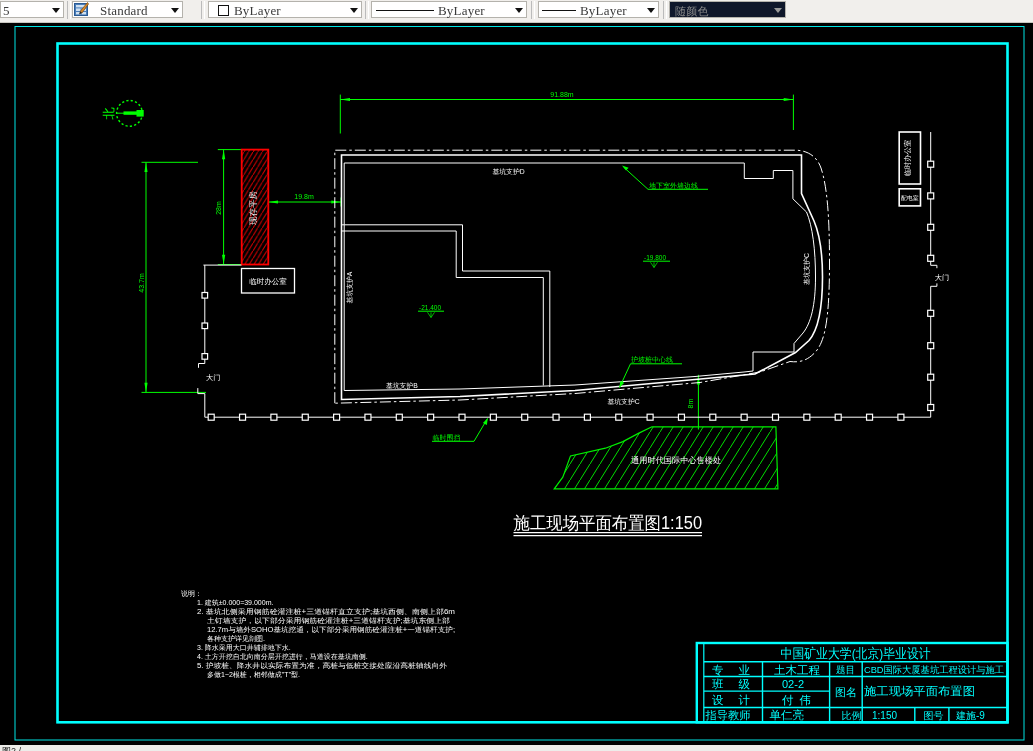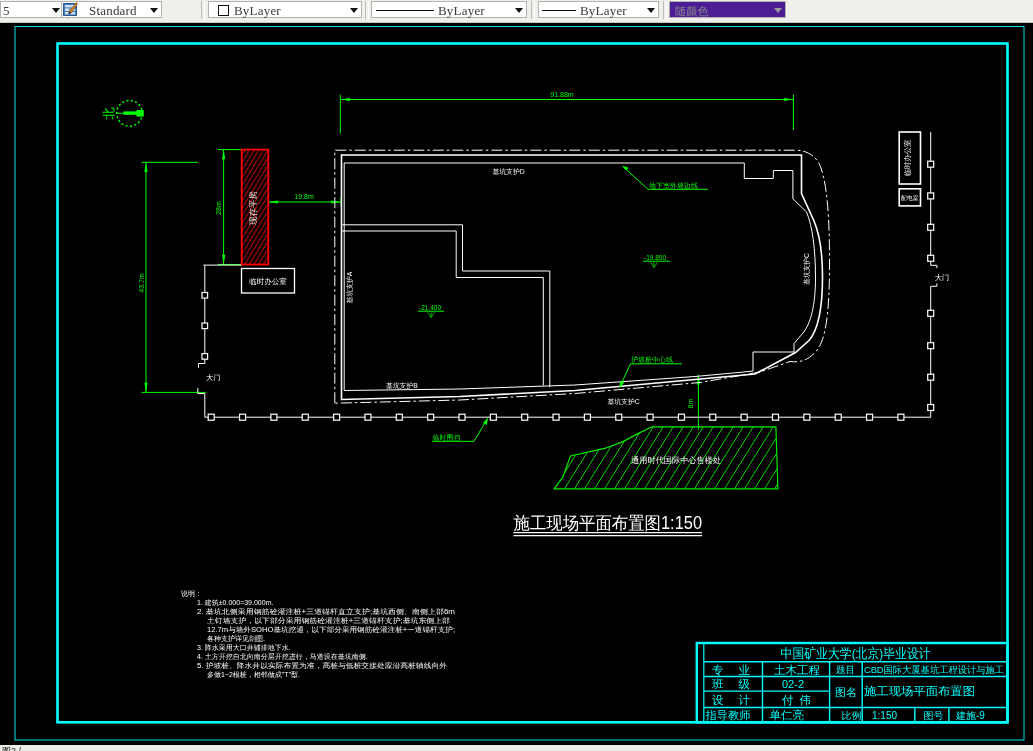--- a/index.html
+++ b/index.html
@@ -234,21 +234,21 @@
 <text x="923.5" y="718.8" font-size="10">图号</text>
 <text x="956" y="718.8" font-size="10">建施-9</text>
 </g>
 </svg>
 <div id="toolbar">
 <div class="combo" style="left:0;width:64px">
       <span style="position:absolute;left:2px;top:1px">5</span>
       <span class="arr"></span>
     </div>
 <div class="sep" style="left:67px"></div>
-<div class="combo" style="left:61px;width:101px">
+<div class="combo" style="left:72px;width:111px">
 <svg width="15" height="15" style="position:absolute;left:1px;top:0px" viewBox="0 0 15 15">
         <rect x="0.5" y="1.5" width="13" height="12" fill="#4a7ebb" stroke="#2a5a92"></rect>
         <rect x="2" y="3" width="10" height="2.4" fill="#cfe0f0"></rect>
         <rect x="2" y="6.4" width="4.6" height="2.6" fill="#cfe0f0"></rect>
         <rect x="7.6" y="6.4" width="4.4" height="2.6" fill="#cfe0f0"></rect>
         <rect x="2" y="10" width="4.6" height="2.4" fill="#cfe0f0"></rect>
         <rect x="7.6" y="10" width="4.4" height="2.4" fill="#cfe0f0"></rect>
         <path d="M13.5,0.5 L6,9.5 L8,11 L14.5,2 Z" fill="#d8882a" stroke="#7a4a10" stroke-width="0.7"></path>
         <path d="M6,9.5 L5,12.5 L8,11 Z" fill="#222"></path>
       </svg>
@@ -267,20 +267,20 @@
 <span style="position:absolute;left:66px;top:1px">ByLayer</span>
       <span class="arr"></span>
     </div>
 <div class="sep" style="left:531px"></div>
 <div class="combo" style="left:538px;width:121px">
 <span style="position:absolute;left:3px;top:8px;width:34px;border-top:1.4px solid #111"></span>
 <span style="position:absolute;left:41px;top:1px">ByLayer</span>
       <span class="arr"></span>
     </div>
 <div class="sep" style="left:663px"></div>
-<div class="combo" style="left:669px;width:117px;background:#4c1d95">
+<div class="combo" style="left:669px;width:117px;background:#0f172a">
 <span style="position:absolute;left:5px;top:2px;font-family:'Liberation Sans';font-size:11px;color:#8a8a8a">随颜色</span>
 <span class="arr" style="border-top-color:#999"></span>
     </div>
 </div>
 <div id="statusbar">
     <span>图2 /</span>
   </div>
 
 </body></html>

